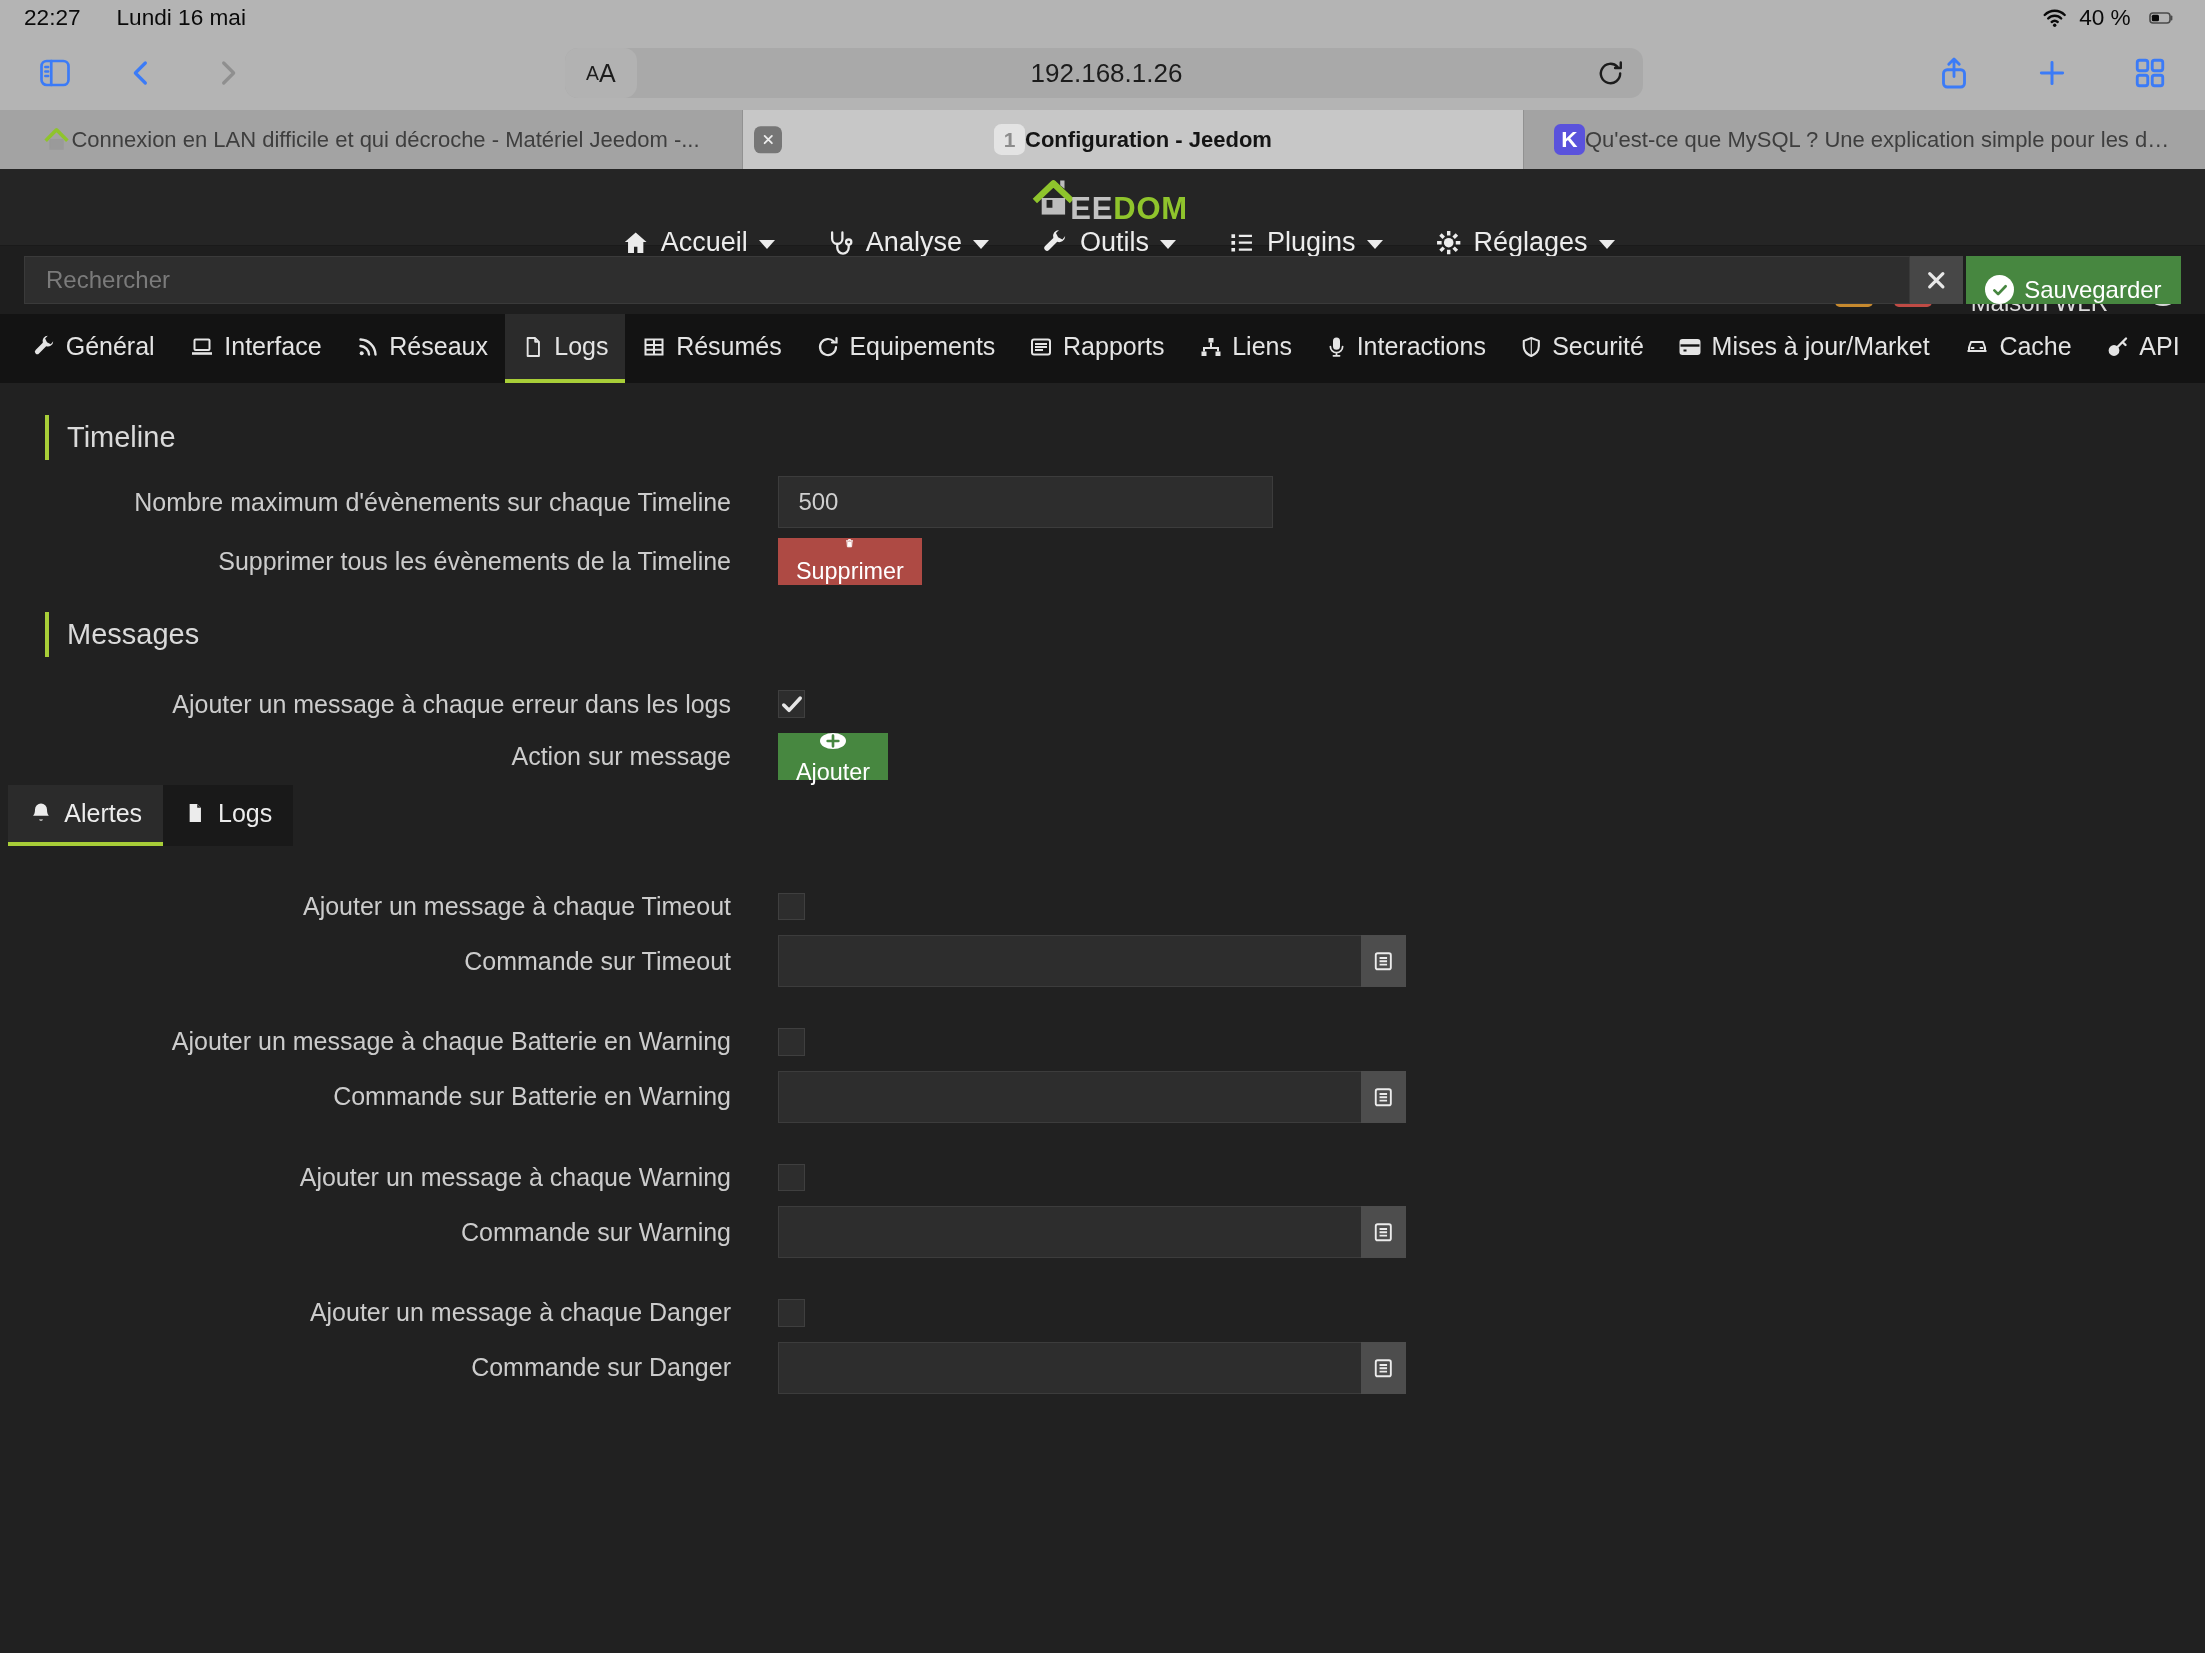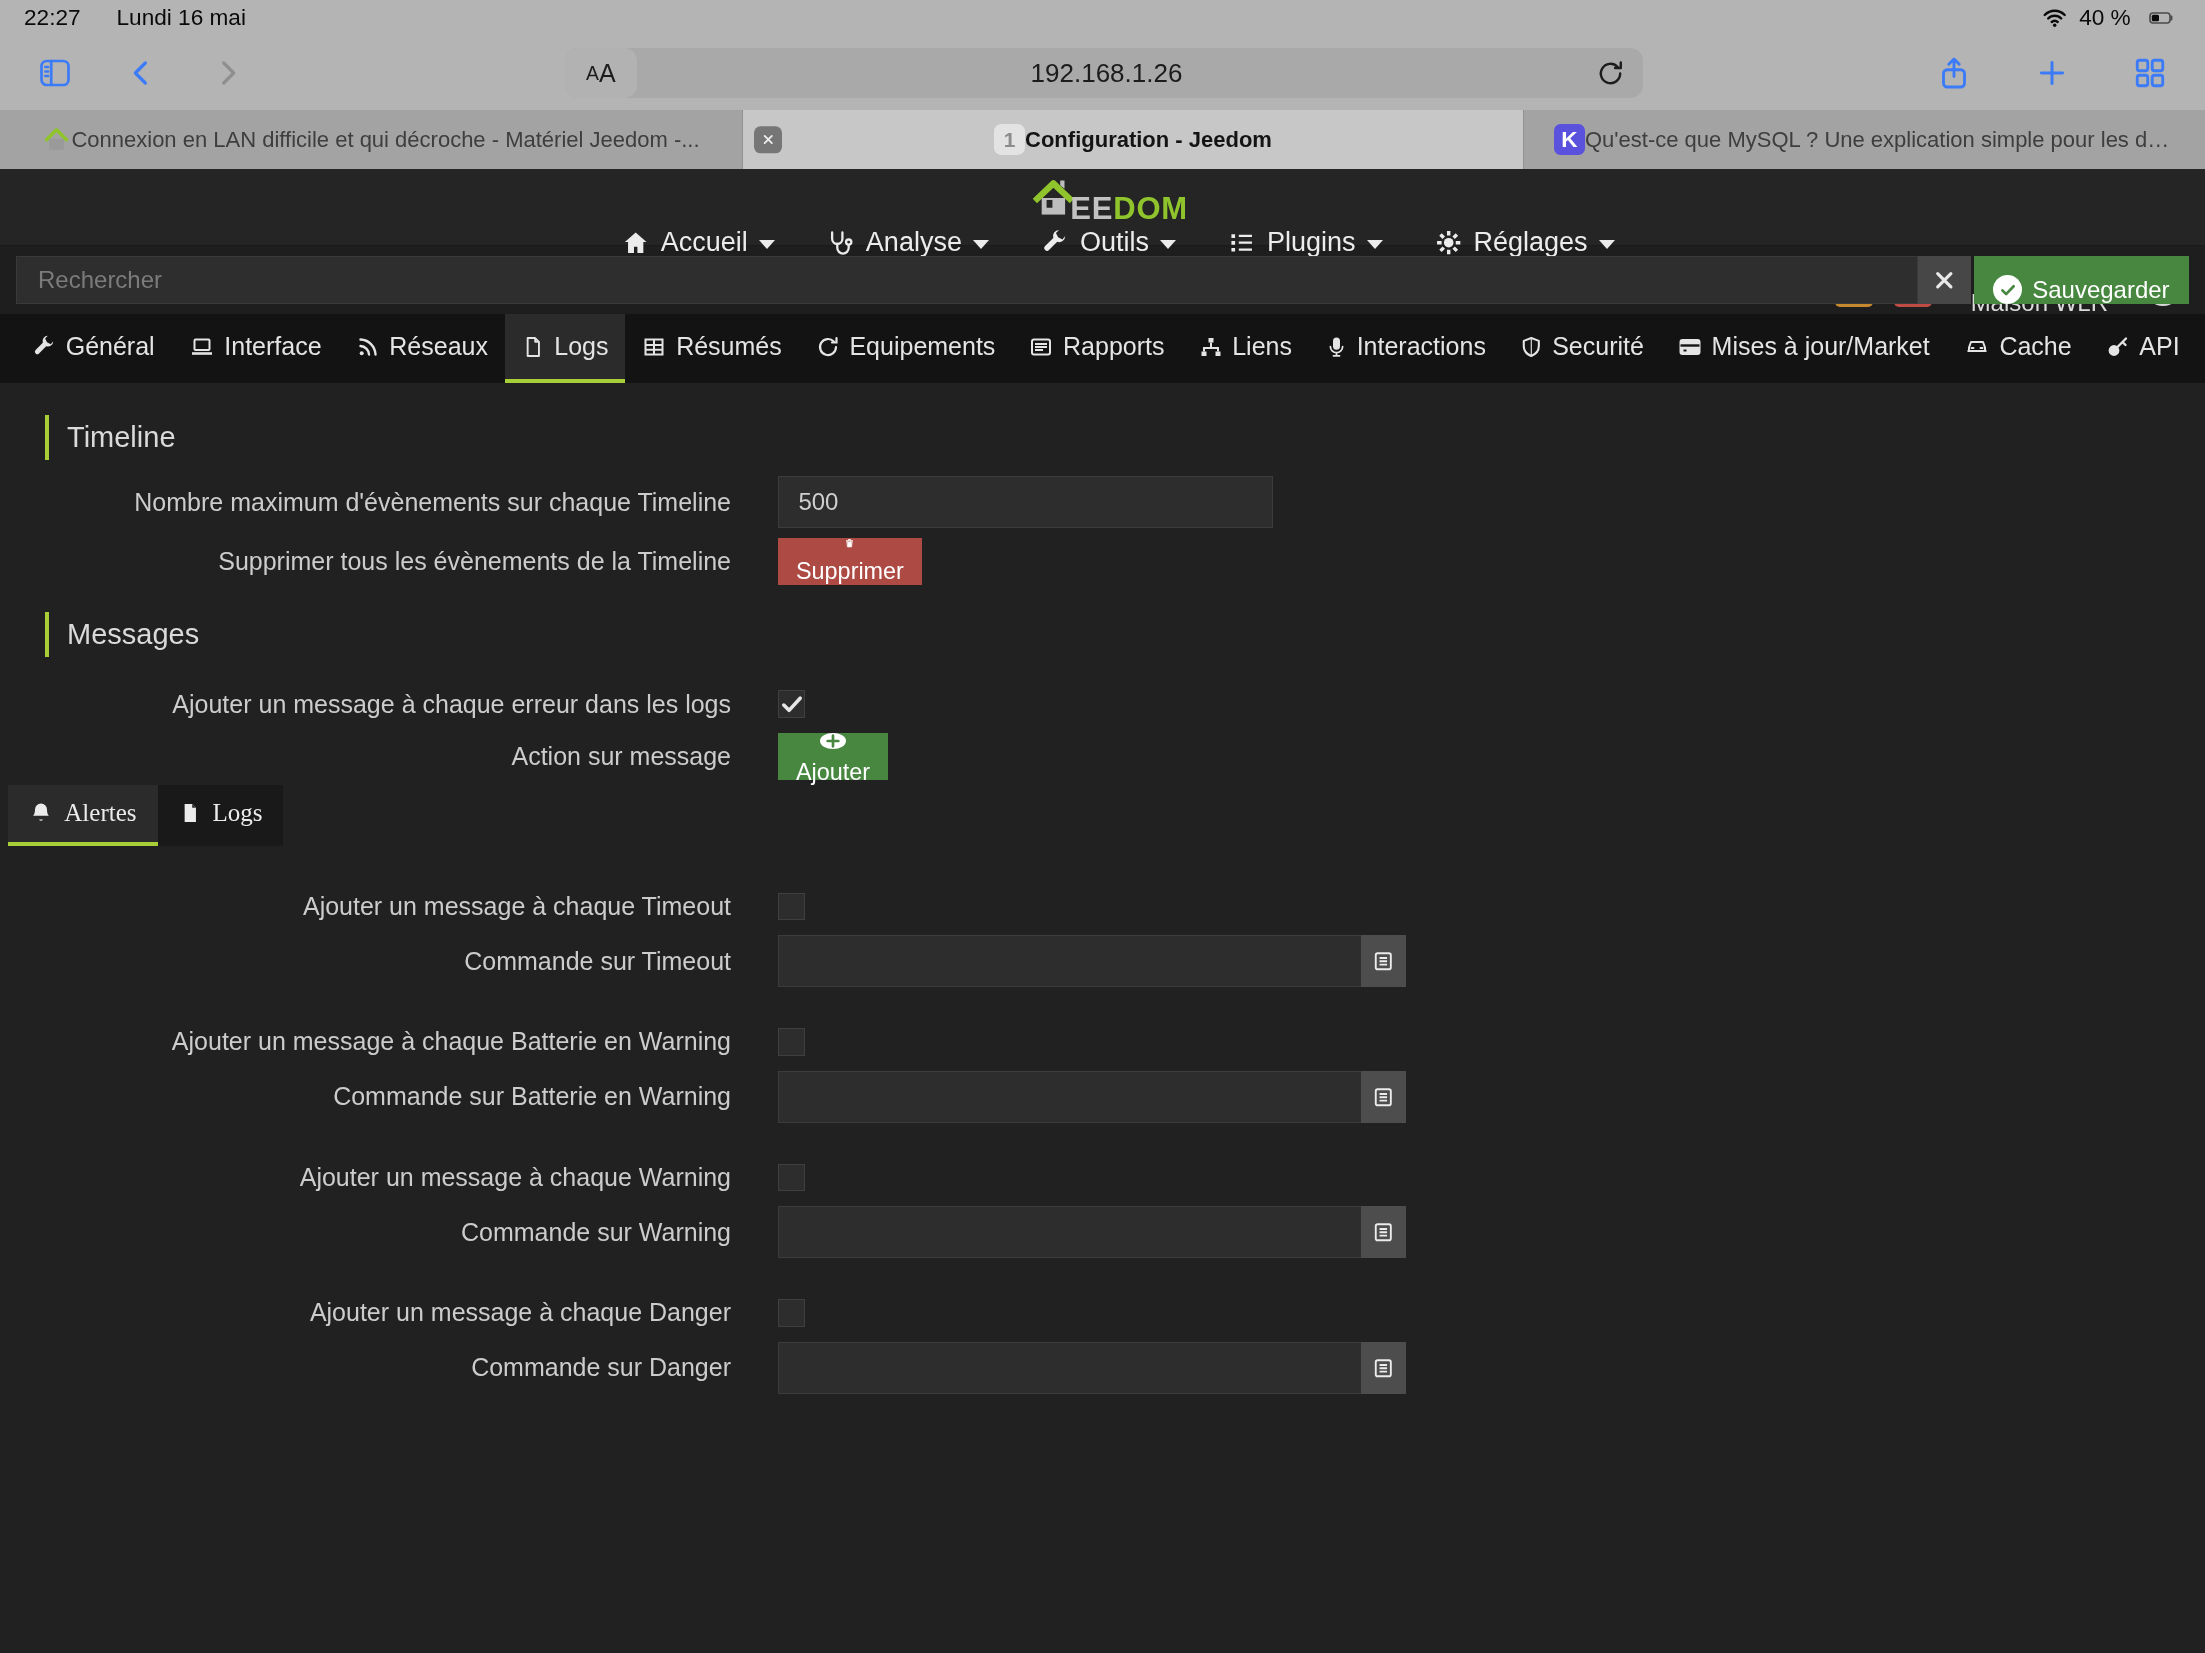--- a/index.html
+++ b/index.html
@@ -97,21 +97,21 @@
   .badge-orange{ background:#c6892e; }
   .badge-red{ background:#bf4b45; }
   .clockblock{ text-align:right; font-size:24px; line-height:30px; color:#dcdcdc; margin-left:18px; }
   .help{
     width:36px; height:36px; border-radius:50%; background:#d7d7d7; color:#252525;
     font-size:24px; font-weight:800; display:flex; align-items:center;
     justify-content:center; margin-left:16px;
   }
 
   
-  .searchrow{ height:68px; background:#1e1e1e; display:flex; align-items:center; padding:0 16px; }
+  .searchrow{ height:68px; background:#1e1e1e; display:flex; align-items:center; padding:0 24px; }
   .search-input{
     flex:1; height:48px; background:#2e2e2e; border:0.8px solid #3a3a3a;
     color:#c4c4c4; font-size:24px; padding:0 21px; outline:none;
     font-family:"Liberation Sans",sans-serif;
   }
   .search-input::placeholder{ color:#7b7b7b; }
   .clear-btn{
     width:53px; height:48px; background:#474747; color:#e8e8e8;
     display:flex; align-items:center; justify-content:center; border:none;
   }
@@ -156,21 +156,21 @@
   .btn-danger{ background:#ae4a44; }
   .btn-success{ background:#478740; }
   .checkbox{
     width:27.4px; height:27.4px; background:#2d2d2d; border:0.8px solid #3f3f3f;
     display:flex; align-items:center; justify-content:center; color:#e6e6e6;
   }
   .picker-btn{
     width:45px; height:52px; background:#4d4d4d; border:none; color:#ececec;
     display:flex; align-items:center; justify-content:center;
   }
-  .subtabs{ display:flex; margin:4.8px 0 0 8px;font-family:Liberation Serif, serif; }
+  .subtabs{ display:flex; margin:4.8px 0 0 8px; }
   .subtab{
     height:61px; padding:0 21px; display:flex; align-items:center; gap:11.3px;
     color:#ececec; font-size:25px; background:#191919; border-bottom:4px solid transparent;
   }
   .subtab.active{ background:#2b2b2b; border-bottom-color:#a8ce38; }
   .alerts{ margin-top:42px; }
   .group{ margin-bottom:36px; }
   .check-row{ min-height:37px; margin-bottom:10.5px; }
   .rowgap{ margin-bottom:9.7px; }
   .mb-big{ margin-bottom:27px; }

